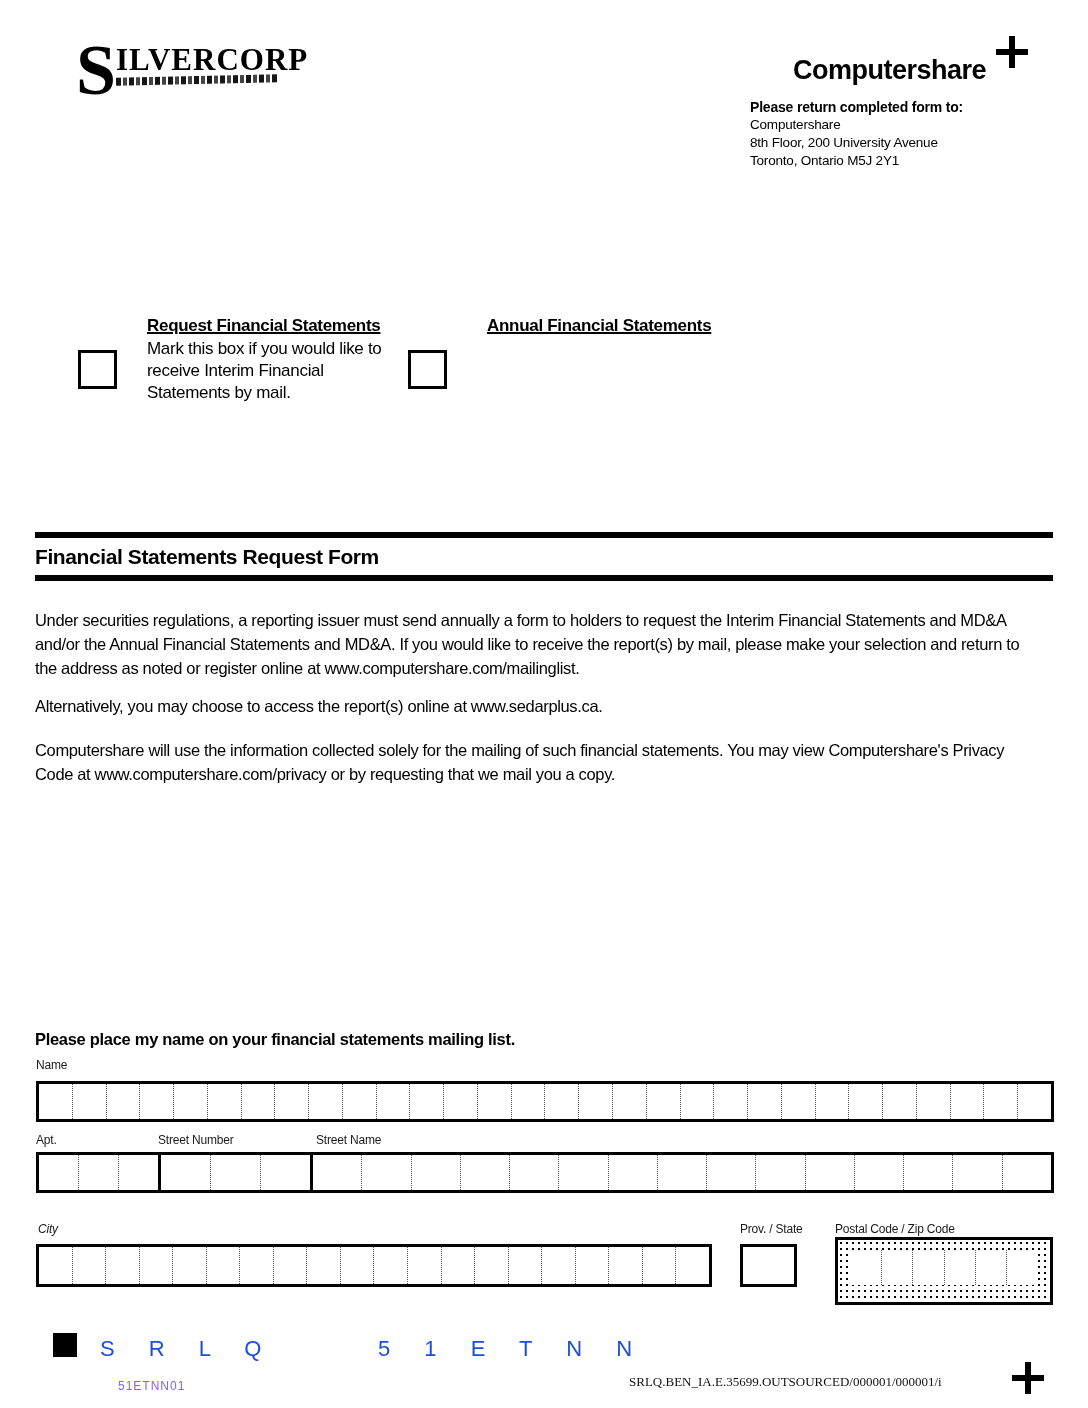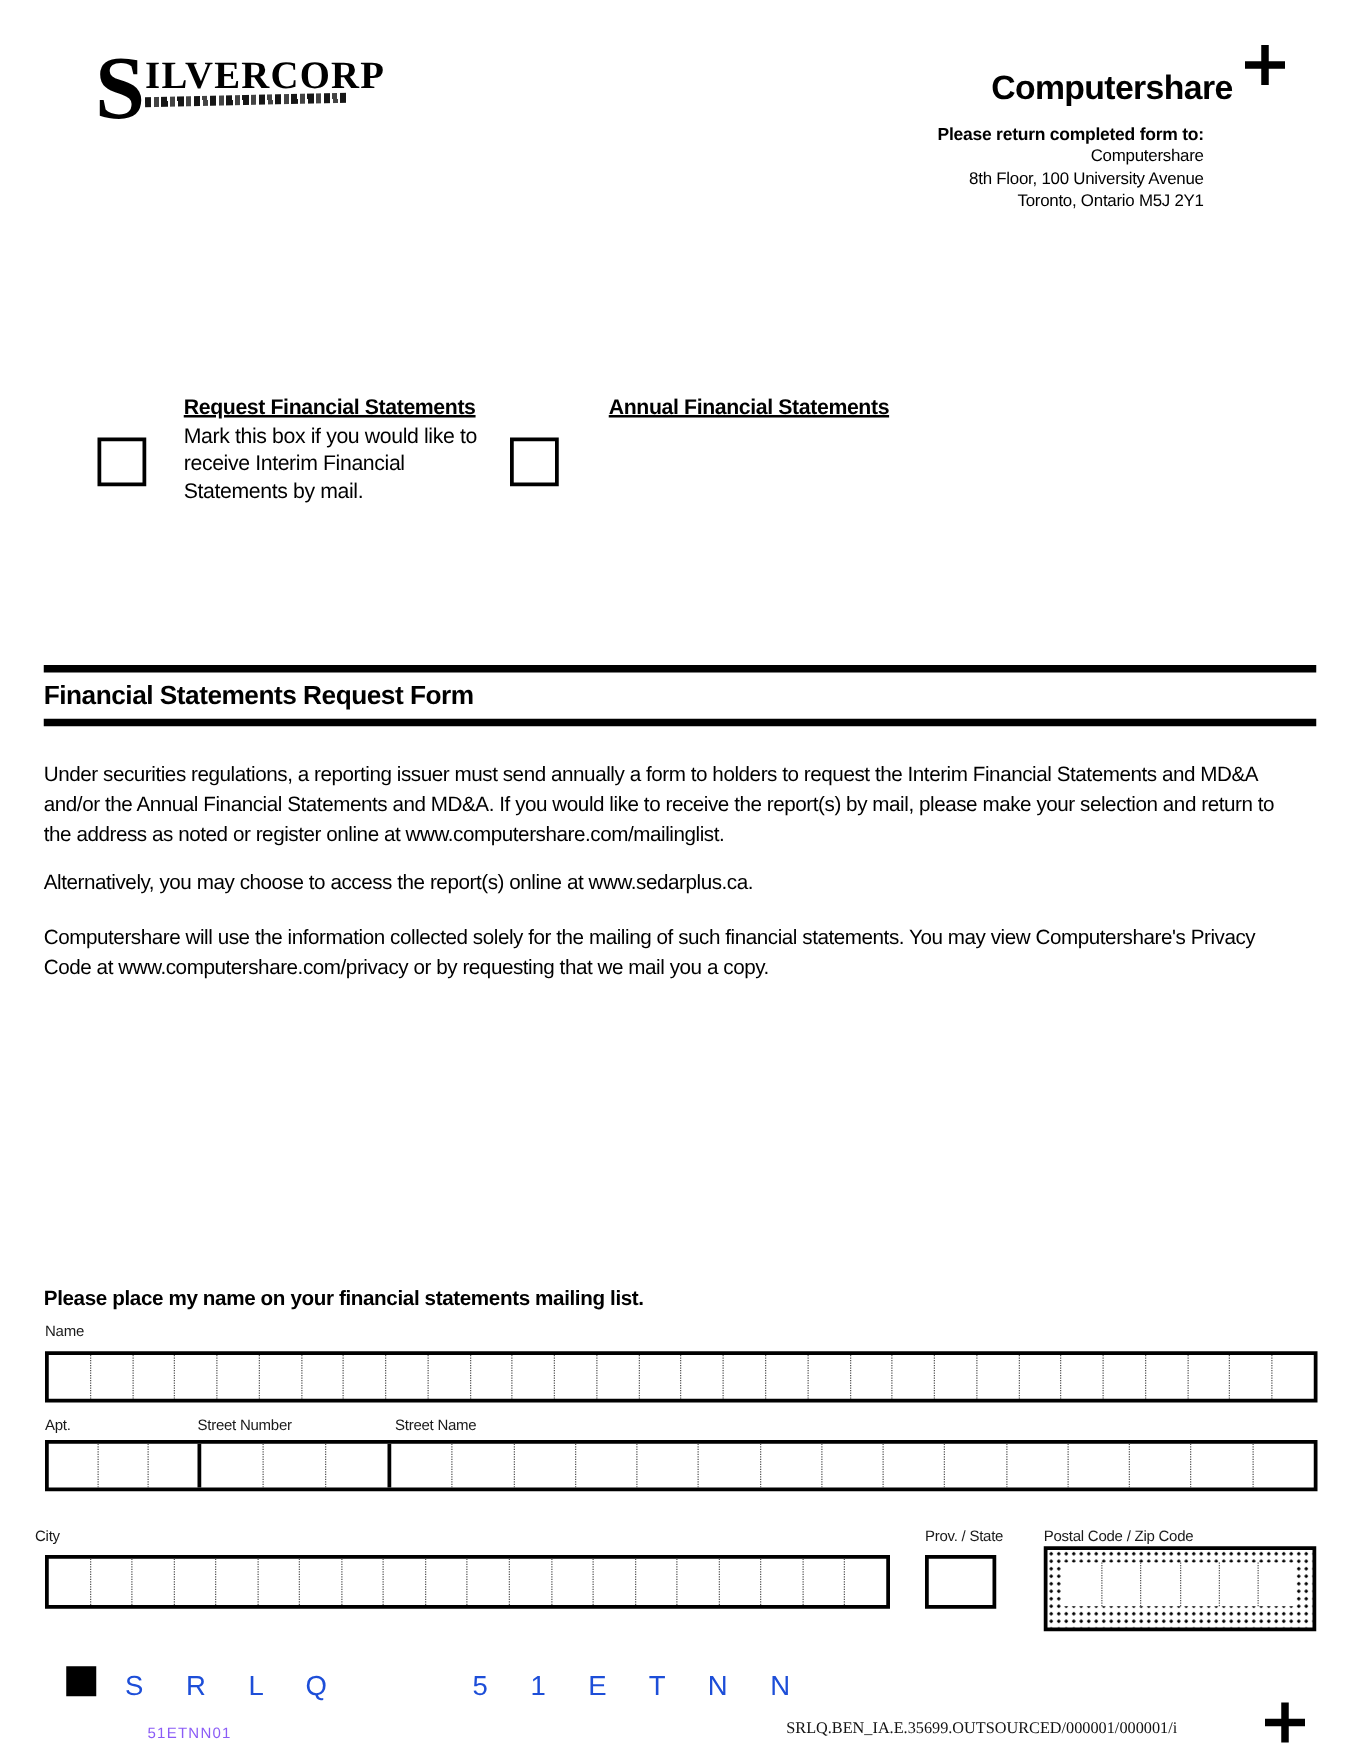--- a/index.html
+++ b/index.html
@@ -8,21 +8,21 @@
   .abs{position:absolute;}
 
   
   .silvercorp{display:flex;align-items:flex-start;font-family:"Liberation Serif",serif;font-weight:700;}
   .big-s{font-size:72px;line-height:0.8;letter-spacing:0;}
   .sc-rest{font-size:31px;line-height:1;letter-spacing:1px;margin-top:2px;}
   .sc-smudge{margin-top:1px;height:8px;width:163px;
      background:repeating-linear-gradient(90deg,#161616 0 5px,#fff 5px 7px,#444 7px 11px,#fff 11px 13px);
      transform:rotate(-1.2deg);}
   .cs-logo{font-size:27px;font-weight:700;letter-spacing:-0.5px;}
-  .return-block{text-align:right;font-size:13.5px;line-height:18px;letter-spacing:-0.2px;}
+  .return-block{font-size:13.5px;line-height:18px;letter-spacing:-0.2px;}
   .return-title{font-weight:700;font-size:14px;}
 
   
   .plus{width:32px;height:32px;position:relative;}
   .plus::before{content:"";position:absolute;left:0;top:13px;width:32px;height:6px;background:#000;}
   .plus::after{content:"";position:absolute;left:13px;top:0;width:6px;height:32px;background:#000;}
 
   
   .checkbox{width:33px;height:33px;border:3px solid #000;background:#fff;}
   .opt-title{font-size:17px;font-weight:700;letter-spacing:-0.3px;
@@ -69,21 +69,21 @@
     <span>
       <div class="sc-rest">ILVERCORP</div>
       <div class="sc-smudge"></div>
     </span>
   </div>
 
   <div class="abs cs-logo" style="left:793px;top:55px;">Computershare</div>
   <div class="abs return-block" style="right:125px;top:98px;">
     <div class="return-title">Please return completed form to:</div>
     <div>Computershare</div>
-    <div>8th Floor, 100 University Avenue</div>
+    <div>8th Floor, 200 University Avenue</div>
     <div>Toronto, Ontario M5J 2Y1</div>
   </div>
 
   <div class="abs plus" style="left:996px;top:36px;"></div>
   <div class="abs plus" style="left:1012px;top:1330px;"></div>
 
   <div class="abs checkbox" style="left:78px;top:350px;"></div>
   <div class="abs" style="left:147px;top:316px;width:237px;">
     <div class="opt-title">Request Financial Statements</div>
     <div class="opt-desc">Mark this box if you would like to receive Interim Financial Statements by mail.</div>
@@ -174,21 +174,21 @@
             <div class="comb-cell"></div>
             <div class="comb-cell"></div>
             <div class="comb-cell"></div>
             <div class="comb-cell"></div>
             <div class="comb-cell"></div>
           </div>
       </div>
     </div>
   </div>
 
-  <div class="abs field-label" style="left:28px;top:1222px;">City</div>
+  <div class="abs field-label" style="left:38px;top:1222px;font-style:italic;">City</div>
   <div class="abs field-label" style="left:740px;top:1222px;">Prov. / State</div>
   <div class="abs field-label" style="left:835px;top:1222px;">Postal Code / Zip Code</div>
 
   <div class="abs comb-box" style="left:36px;top:1244px;width:676px;height:43px;">
     <div class="comb-row">
         <div class="comb-cell"></div>
         <div class="comb-cell"></div>
         <div class="comb-cell"></div>
         <div class="comb-cell"></div>
         <div class="comb-cell"></div>

